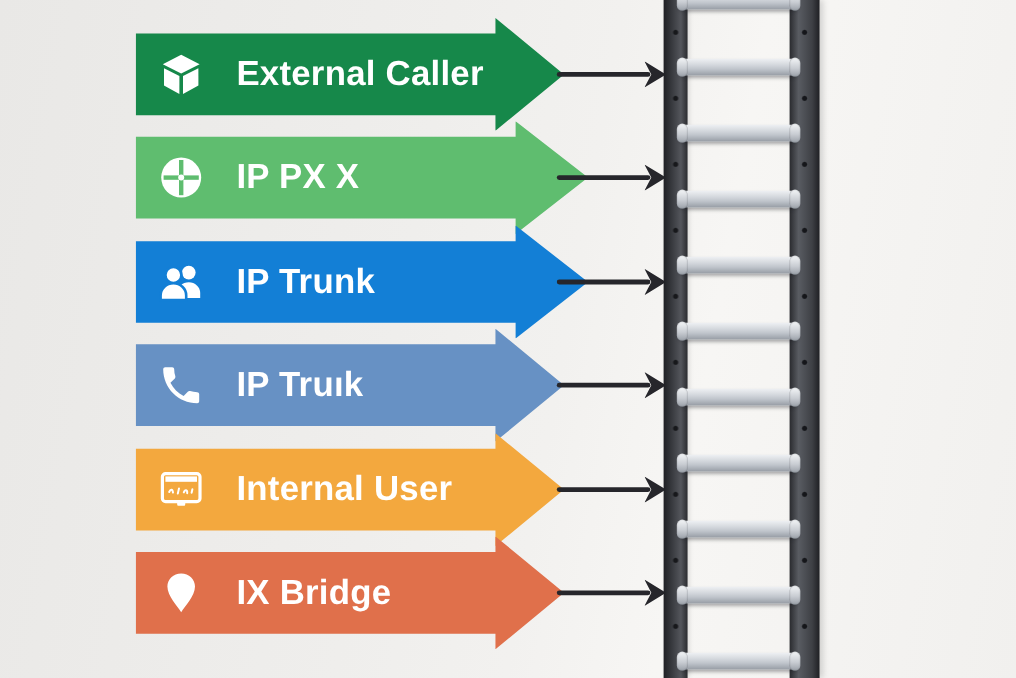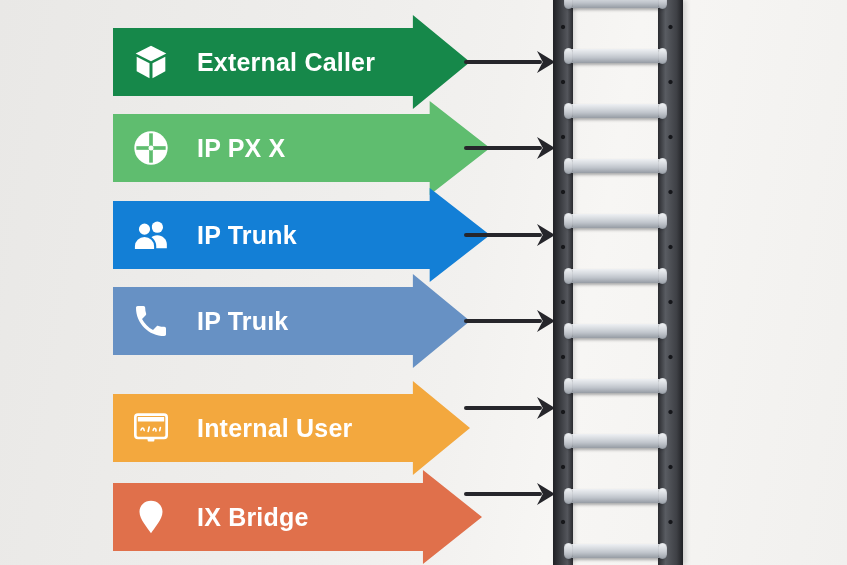--- a/index.html
+++ b/index.html
@@ -14,23 +14,23 @@
     clip-path:polygon(0% 13.8%, 84% 13.8%, 84% 0%, 100% 50%, 84% 100%, 84% 86.2%, 0% 86.2%);
     filter:drop-shadow(0 2px 2px rgba(40,40,40,.18));
   }
   .banner .row{
     position:absolute; left:0; top:13px; bottom:13px; right:57px;
     display:flex; align-items:center; padding-left:17px; gap:25px;
   }
   .banner .icon{width:42px; height:42px; flex:0 0 auto; display:flex; align-items:center; justify-content:center;}
   .banner .icon svg{width:40px; height:40px; display:block;}
   .banner .label{
-    color:#ffffff; font-size:25px; font-weight:600; letter-spacing:.2px; white-space:nowrap;
+    color:#ffffff; font-size:29px; font-weight:600; letter-spacing:.2px; white-space:nowrap;
   }
-  .b0{top:15px;} .b1{top:101px;padding-left:20px;} .b2{top:188px;padding-left:20px;} .b3{top:274px;} .b4{top:381px;} .b5{top:470px;padding-left:12px;}
+  .b0{top:15px;} .b1{top:101px;padding-left:20px;} .b2{top:188px;padding-left:20px;} .b3{top:274px;} .b4{top:361px;} .b5{top:447px;}
   
   .conn-line{position:absolute; left:464px; width:78px; height:4px; border-radius:2px;}
   .conn-head{
     position:absolute; left:537px; width:18px; height:22px;
     clip-path:polygon(0% 0%, 100% 50%, 0% 100%, 32% 50%);
   }
   .l0{top:60px;} .l1{top:146px;} .l2{top:233px;} .l3{top:319px;} .l4{top:406px;} .l5{top:492px;}
   .h0{top:51px;} .h1{top:137px;} .h2{top:224px;} .h3{top:310px;} .h4{top:397px;} .h5{top:483px;}
   
   .rail{position:absolute; top:0; height:565px; z-index:1;}

